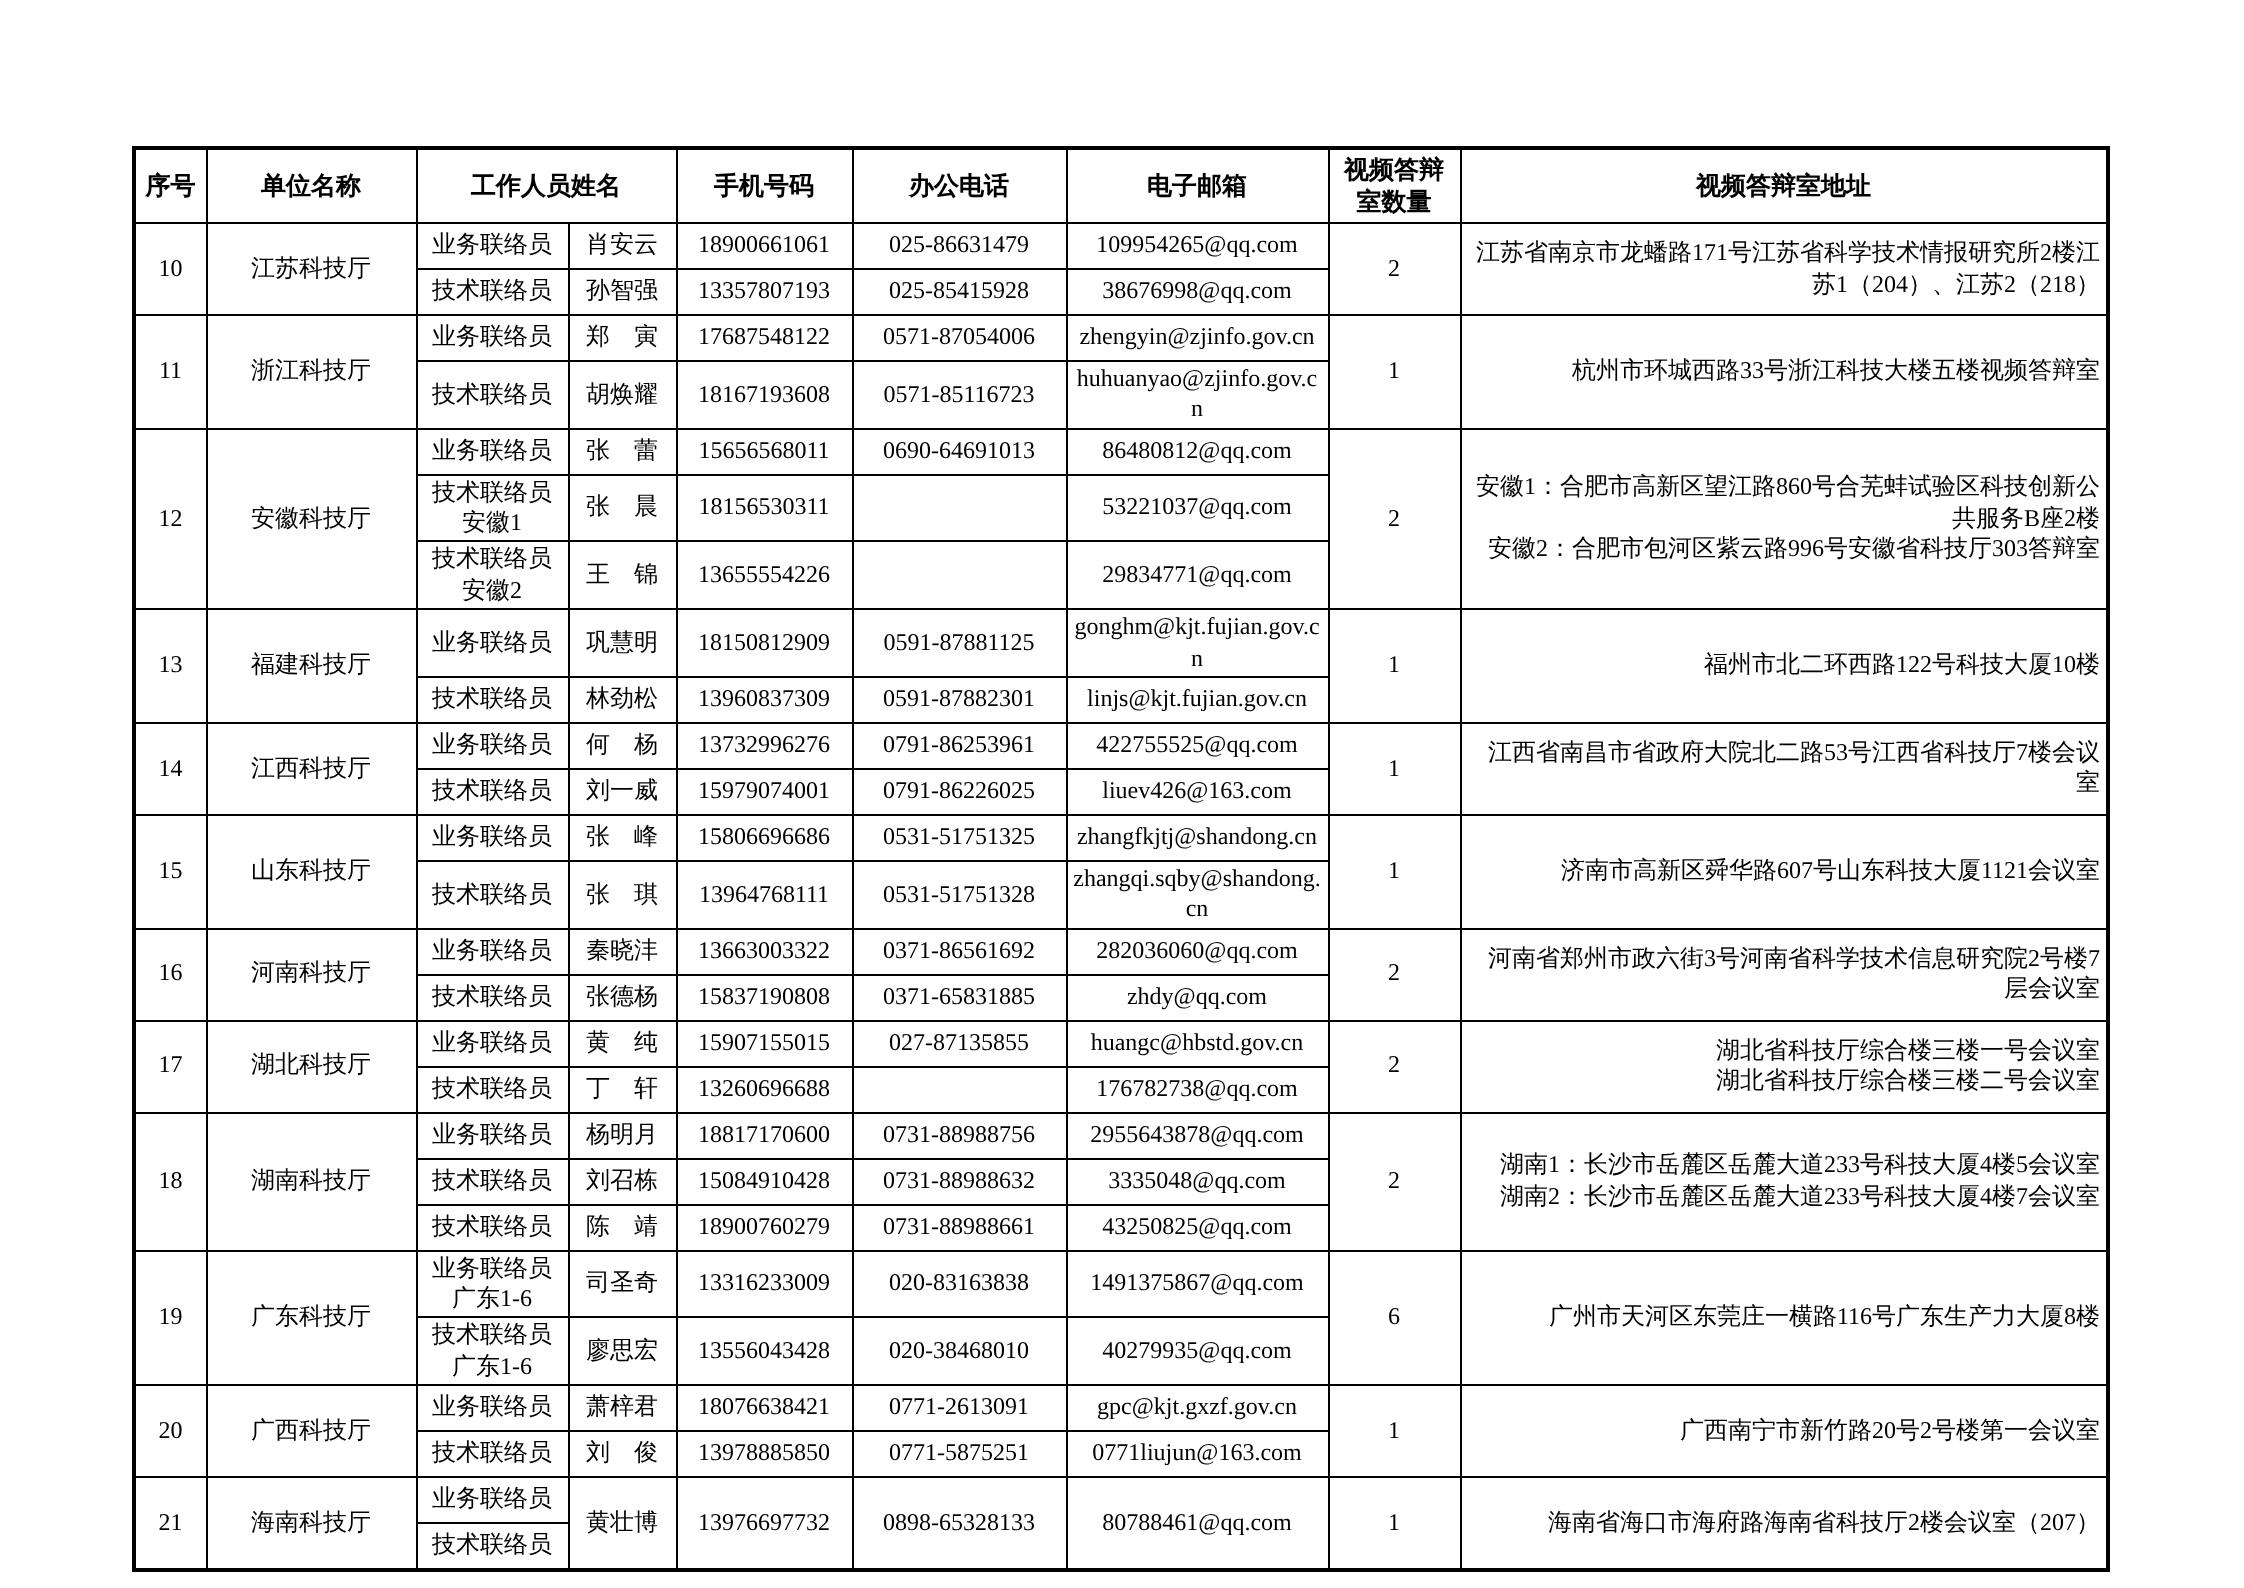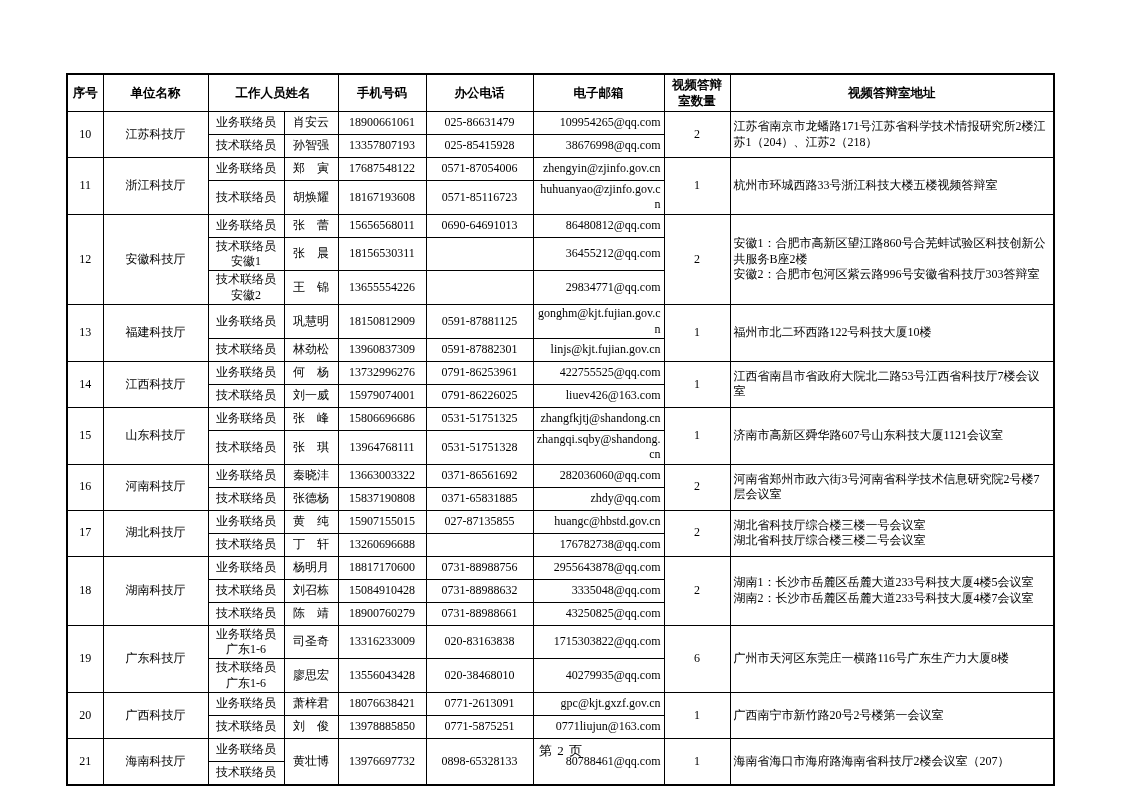--- a/index.html
+++ b/index.html
@@ -37,23 +37,23 @@
   .contact-table th {
     font-weight: bold;
     text-align: center;
     height: 30px;
     font-size: 12.5px;
     padding: 2px 2px;
   }
   .contact-table td { height: 20px; }
   .c    { text-align: center; }
   .num  { font-size: 11.5px; text-align: center; letter-spacing: 0; }
-  .email{ font-size: 11px; text-align: right; padding-left: 4px; font-family: Liberation Serif, serif; }
+  .email{ font-size: 11px; text-align: center; padding-left: 4px; font-family: Liberation Serif, serif; }
   .pre  { white-space: pre-line; }
-  .addr { text-align: left; font-size: 12px; padding-left: 5px; font-family: Liberation Serif, serif; }
+  .addr { text-align: right; font-size: 12px; padding-left: 5px; font-family: Liberation Serif, serif; }
   .footer {
     position: absolute;
     left: 0;
     width: 1122px;
     top: 742px;
     text-align: center;
     font-size: 13px;
     letter-spacing: 1px;
   }
 </style>
@@ -134,21 +134,21 @@
           <td rowspan="3" class="c num">2</td>
           <td rowspan="3" class="addr pre">安徽1：合肥市高新区望江路860号合芜蚌试验区科技创新公共服务B座2楼
 安徽2：合肥市包河区紫云路996号安徽省科技厅303答辩室</td>
         </tr>
         <tr>
           <td class="c pre">技术联络员
 安徽1</td>
           <td class="c">张　晨</td>
           <td class="num">18156530311</td>
           <td class="num"></td>
-          <td class="email">36455212@qq.com</td>
+          <td class="email">53221037@qq.com</td>
         </tr>
         <tr>
           <td class="c pre">技术联络员
 安徽2</td>
           <td class="c">王　锦</td>
           <td class="num">13655554226</td>
           <td class="num"></td>
           <td class="email">29834771@qq.com</td>
         </tr>
         <tr>
@@ -269,21 +269,21 @@
           <td class="email">43250825@qq.com</td>
         </tr>
         <tr>
           <td rowspan="2" class="c num">19</td>
           <td rowspan="2" class="c">广东科技厅</td>
           <td class="c pre">业务联络员
 广东1-6</td>
           <td class="c">司圣奇</td>
           <td class="num">13316233009</td>
           <td class="num">020-83163838</td>
-          <td class="email">1715303822@qq.com</td>
+          <td class="email">1491375867@qq.com</td>
           <td rowspan="2" class="c num">6</td>
           <td rowspan="2" class="addr pre">广州市天河区东莞庄一横路116号广东生产力大厦8楼</td>
         </tr>
         <tr>
           <td class="c pre">技术联络员
 广东1-6</td>
           <td class="c">廖思宏</td>
           <td class="num">13556043428</td>
           <td class="num">020-38468010</td>
           <td class="email">40279935@qq.com</td>
@@ -316,15 +316,14 @@
           <td rowspan="2" class="email">80788461@qq.com</td>
           <td rowspan="2" class="c num">1</td>
           <td rowspan="2" class="addr pre">海南省海口市海府路海南省科技厅2楼会议室（207）</td>
         </tr>
         <tr>
           <td class="c pre">技术联络员</td>
         </tr>
       </tbody>
   </table>
 
-  <div class="footer">第 2 页</div>
 
 </div>
 
 </body></html>

